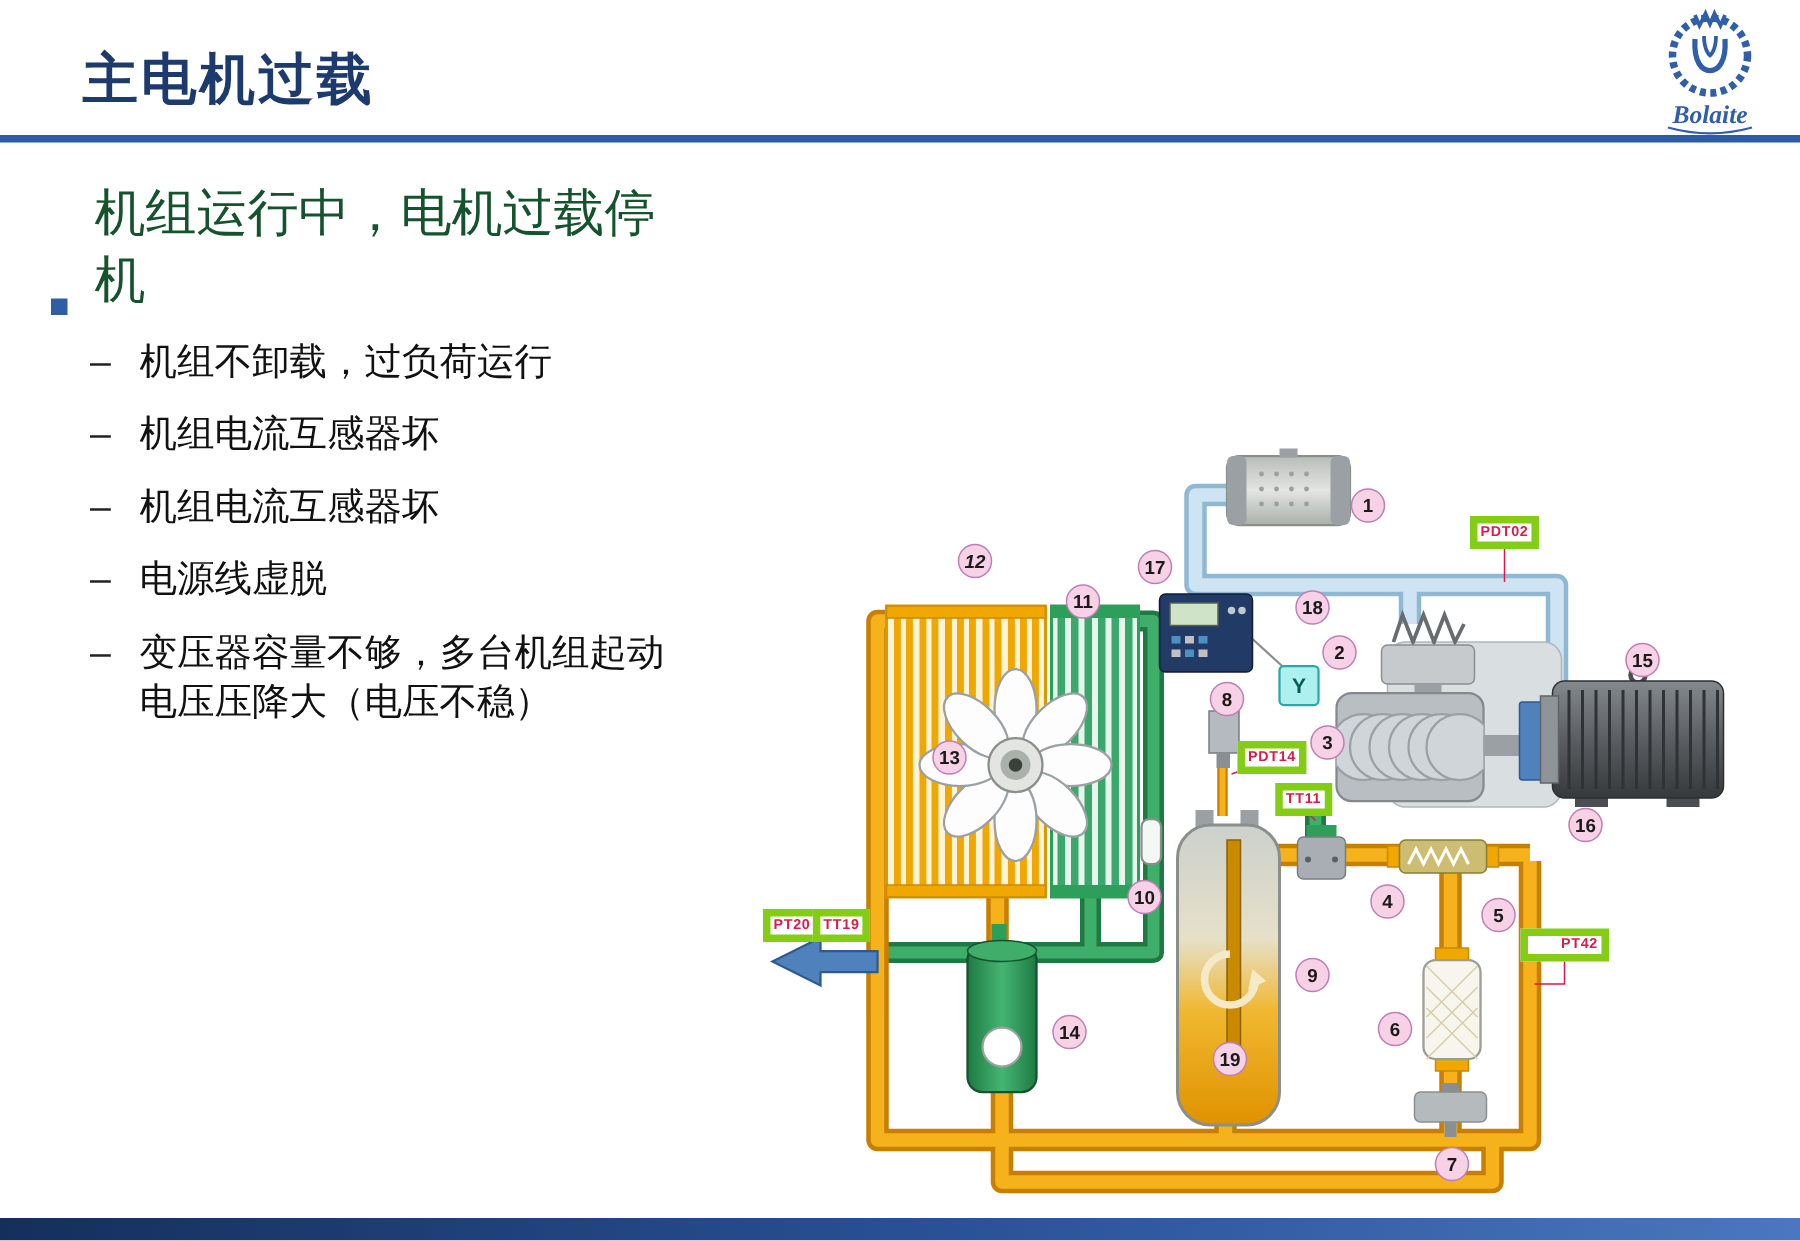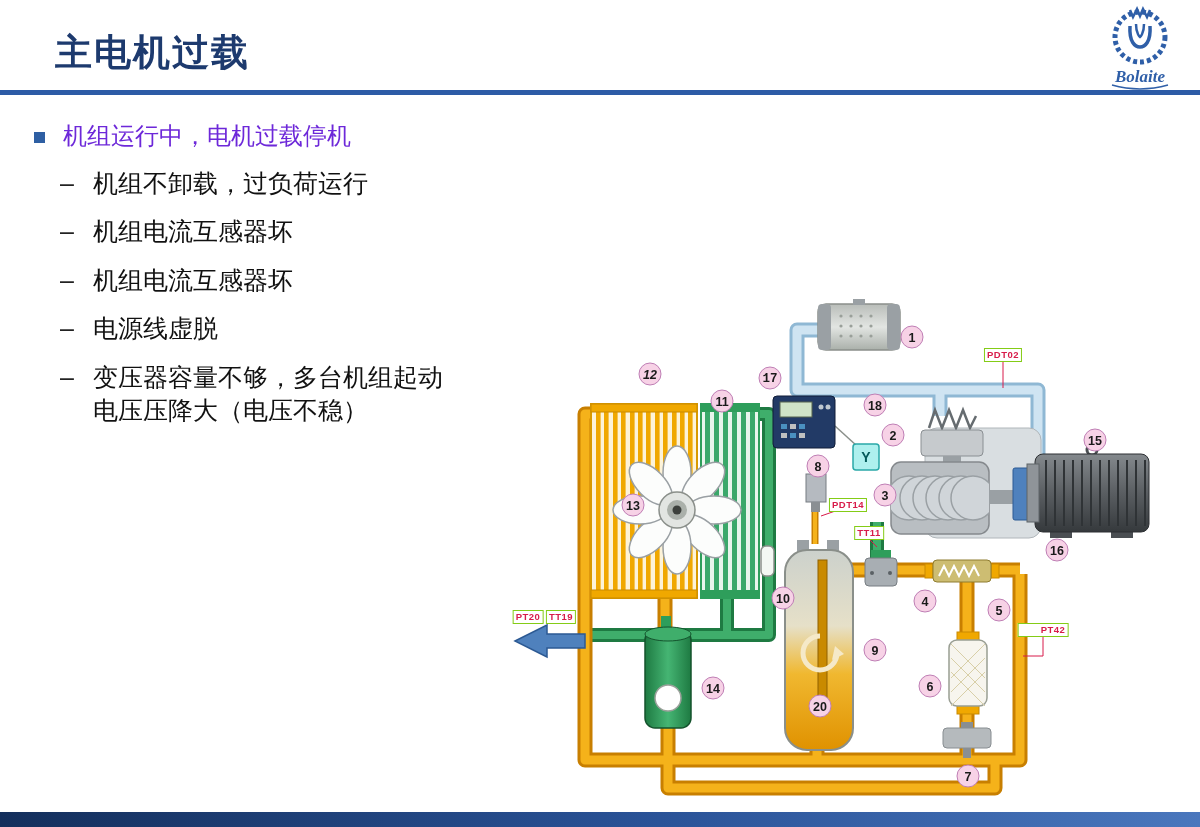--- a/index.html
+++ b/index.html
@@ -2,29 +2,29 @@
 <html><head>
 <meta charset="utf-8">
 <style>
   *{box-sizing:border-box;margin:0;padding:0}
   html,body{width:1200px;height:827px}
   body{position:relative;background:#fff;overflow:hidden;font-family:"Liberation Sans",sans-serif}
   .slide-title{position:absolute;left:55px;top:28px;font-size:37px;font-weight:700;color:#1d3a6e;letter-spacing:2px}
   .title-rule{position:absolute;left:0;top:90px;width:1200px;height:5px;background:#2d5ba6}
   .logo{position:absolute;right:12px;top:4px;width:96px;height:86px}
   .bullets{position:absolute;left:30px;top:120px;width:432px;color:#111}
-  .main-bullet{display:flex;align-items:flex-start;font-size:24px;line-height:1.32;color:#6d28d9}
+  .main-bullet{display:flex;align-items:flex-end;font-size:34px;line-height:1.32;color:#14532d}
   .main-bullet .sq{width:11px;height:11px;background:#2e5fa3;margin:12px 18px 0 4px;flex:none}
   .sub-list{margin-top:12px}
   .sub-bullet{display:flex;font-size:25px;line-height:1.34;margin:15px 0 0 30px}
   .sub-bullet .dash{width:33px;flex:none;color:#222}
   .diagram{position:absolute;left:505px;top:278px;width:675px;height:535px}
   .diagram svg{position:absolute;left:0;top:0}
   .callout{position:absolute;width:23px;height:23px;border-radius:50%;background:#f7d2e6;border:1.5px solid #bf7fb5;color:#1a1a1a;font-size:12.5px;font-weight:700;display:flex;align-items:center;justify-content:center;transform:translate(-50%,-50%);z-index:3}
-  .tag{position:absolute;background:#fff;border:1px solid #84cc16;color:#d81b4a;font-size:9.5px;font-weight:700;padding:0 2px;line-height:12px;letter-spacing:.5px;transform:translate(-50%,-50%);z-index:3;white-space:nowrap}
+  .tag{position:absolute;background:#fff;border:5px solid #84cc16;color:#d81b4a;font-size:9.5px;font-weight:700;padding:0 2px;line-height:12px;letter-spacing:.5px;transform:translate(-50%,-50%);z-index:3;white-space:nowrap}
   .bottom-bar{position:absolute;left:0;bottom:0;width:1200px;height:15px;background:linear-gradient(90deg,#142f5c,#2a5398 55%,#4a77bd)}
 </style>
 </head>
 <body>
 
 <h1 class="slide-title">主电机过载</h1>
 
 <svg class="logo" viewBox="0 0 96 86">
   <circle cx="48" cy="33" r="25" stroke="#2f5fa8" stroke-width="5" stroke-dasharray="4 3" fill="none"></circle>
   <path d="M38,6 L41,13 L45,5 L48,12 L51,5 L55,13 L58,6" stroke="#2f5fa8" stroke-width="2.5" fill="none"></path>
@@ -307,30 +307,30 @@
   <div style="position:absolute;left:0;top:0;width:675px;height:535px">
       <div class="callout" style="left: 407px; top: 59px;">1</div>
       <div class="callout" style="left: 388px; top: 157px;">2</div>
       <div class="callout" style="left: 380px; top: 217px;">3</div>
       <div class="callout" style="left: 420px; top: 323px;">4</div>
       <div class="callout" style="left: 494px; top: 332px;">5</div>
       <div class="callout" style="left: 425px; top: 408px;">6</div>
       <div class="callout" style="left: 463px; top: 498px;">7</div>
       <div class="callout" style="left: 313px; top: 188px;">8</div>
       <div class="callout" style="left: 370px; top: 372px;">9</div>
-      <div class="callout" style="left: 258px; top: 320px; margin-left: 20px;">10</div>
+      <div class="callout" style="left: 258px; top: 320px;">10</div>
       <div class="callout" style="left: 217px; top: 97px; margin-top: 26px;">11</div>
       <div class="callout" style="left: 145px; top: 96px; font-style: italic;">12</div>
       <div class="callout" style="left: 128px; top: 227px;">13</div>
       <div class="callout" style="left: 208px; top: 410px;">14</div>
       <div class="callout" style="left: 590px; top: 162px;">15</div>
       <div class="callout" style="left: 520px; top: 272px; margin-left: 32px;">16</div>
-      <div class="callout" style="left: 265px; top: 100px; font-family: Liberation Mono, monospace;">17</div>
+      <div class="callout" style="left: 265px; top: 100px;">17</div>
       <div class="callout" style="left: 370px; top: 127px;">18</div>
-      <div class="callout" style="left: 315px; top: 428px;">20</div>
+      <div class="callout" style="left: 315px; top: 428px;">19</div>
       <div class="tag" style="left: 498px; top: 77px;">PDT02</div>
       <div class="tag" style="left: 343px; top: 227px;">PDT14</div>
       <div class="tag" style="left: 364px; top: 255px;">TT11</div>
       <div class="tag" style="left: 23px; top: 339px;">PT20</div>
       <div class="tag" style="left: 56px; top: 339px;">TT19</div>
       <div class="tag" style="left: 538px; top: 352px; padding-left: 22px;">PT42</div>
     </div>
 </div>
 
 <div class="bottom-bar"></div>

